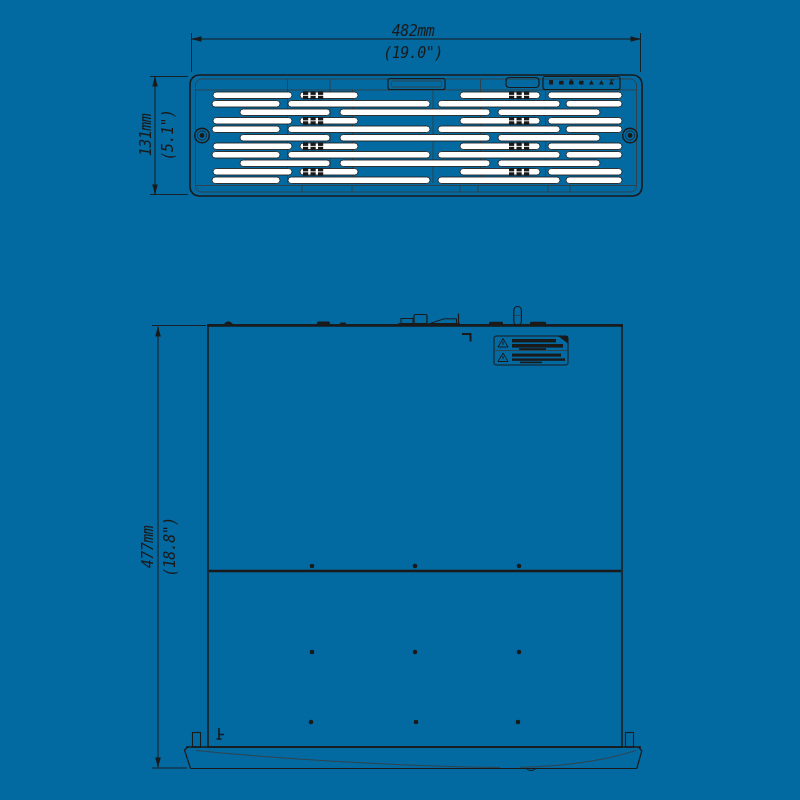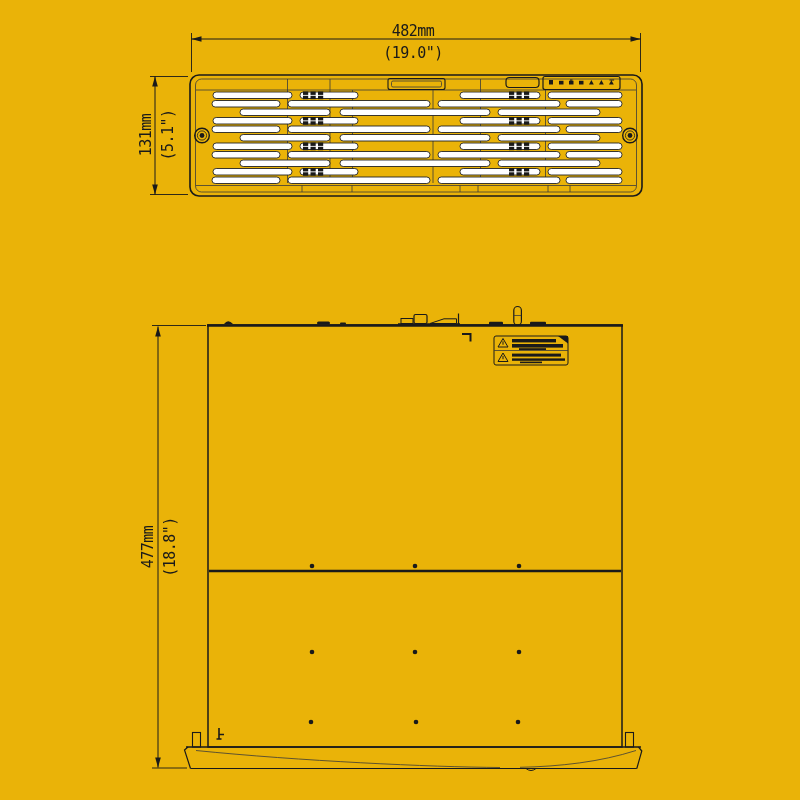--- a/index.html
+++ b/index.html
@@ -1,17 +1,17 @@
 <!DOCTYPE html>
 <html><head>
 <meta charset="utf-8">
 <style>
   html,body{margin:0;padding:0;background:#fff;}
-  .page{position:relative;width:800px;height:800px;background:#eab308;overflow:hidden;
-        font-family:"DejaVu Sans Mono","Liberation Mono",monospace;}
+  .page{position:relative;width:800px;height:800px;background:#0369a1;overflow:hidden;
+        font-family:"DejaVu Sans Mono","Liberation Mono",monospace;font-style:italic;}
   svg{position:absolute;left:0;top:0;}
   svg text{fill:#1a1a1a;font-family:"DejaVu Sans Mono","Liberation Mono",monospace;
            font-size:15px;letter-spacing:-.5px;}
   .ln{stroke:#1a1a1a;fill:none;}
   .thin{stroke:#3a3a3a;stroke-width:.8;fill:none;}
   .slat{fill:#ffffff;stroke:#222222;stroke-width:.9;}
   .dark{fill:#1a1a1a;stroke:none;}
   .arrow{fill:#1a1a1a;stroke:none;}
 </style>
 </head>

